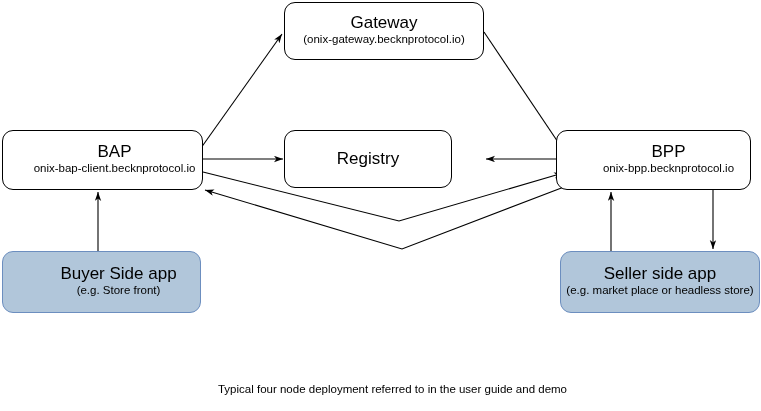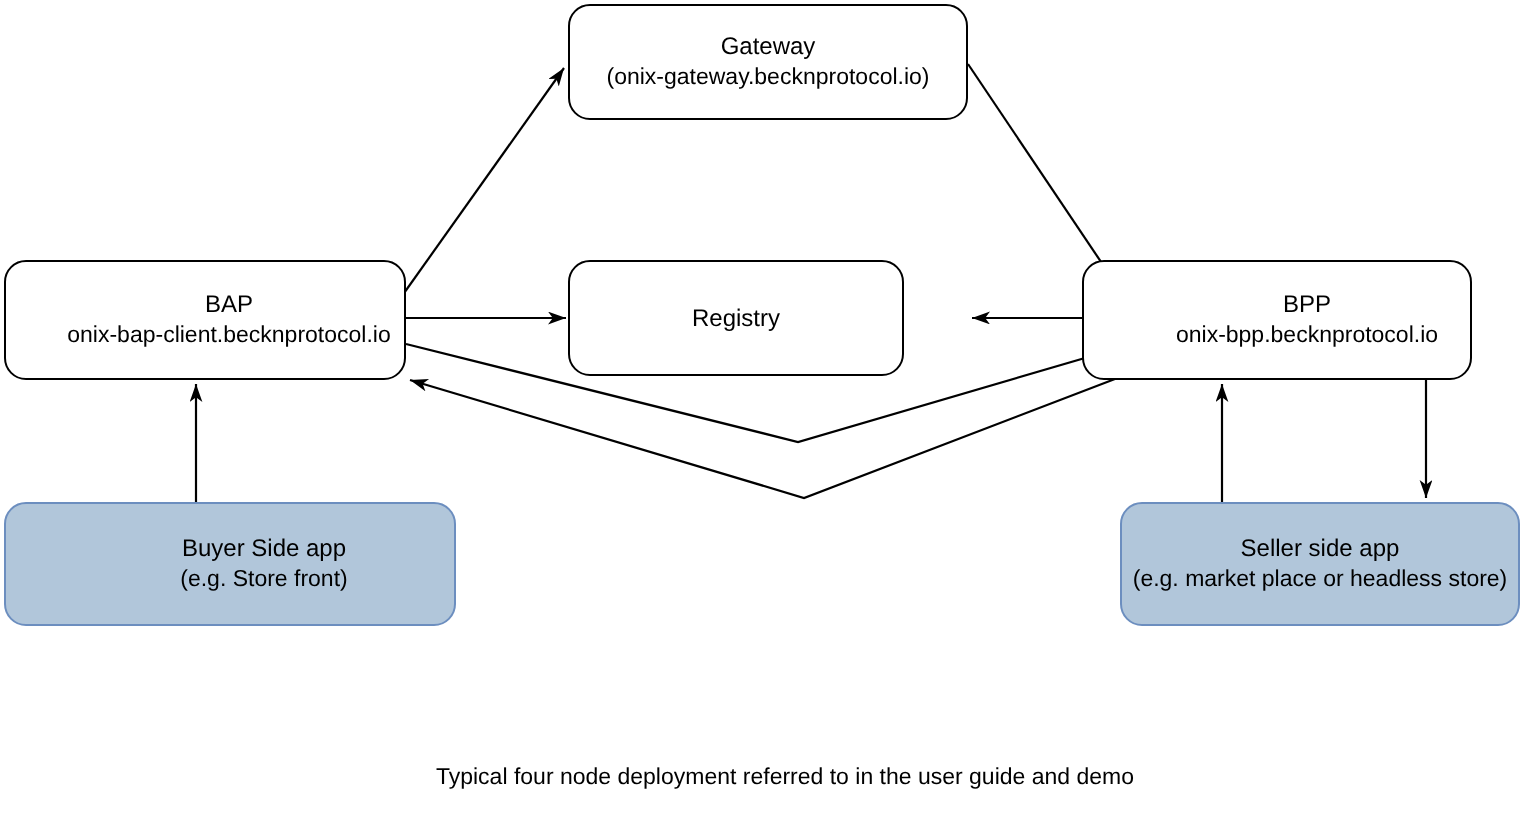--- a/index.html
+++ b/index.html
@@ -42,27 +42,27 @@
   .node-blue {
     background: #b1c6da;
     border: 1px solid #6c8ebf;
   }
   .node .line {
     display: block;
     white-space: nowrap;
     font-size: 11.5px;
   }
   .node .line.title {
-    font-size: 12px;
+    font-size: 17px;
   }
   #gateway  { left: 284px; top: 2px;   width: 200px; height: 58px; }
   #bap      { left: 2px;   top: 130px; width: 201px; height: 60px; padding-left: 24px; }
   #registry { left: 284px; top: 130px; width: 168px; height: 58px; }
-  #bpp      { left: 541px; top: 130px; width: 195px; height: 60px; padding-left: 30px; }
-  #buyer    { left: 2px;   top: 251px; width: 226px; height: 62px; padding-left: 34px; }
+  #bpp      { left: 556px; top: 130px; width: 195px; height: 60px; padding-left: 30px; }
+  #buyer    { left: 2px;   top: 251px; width: 199px; height: 62px; padding-left: 34px; }
   #seller   { left: 560px; top: 251px; width: 200px; height: 62px; }
 
   #caption {
     position: absolute;
     left: 12px;
     top: 381px;
     width: 761px;
     text-align: center;
     font-size: 11.5px;
     line-height: 16px;

